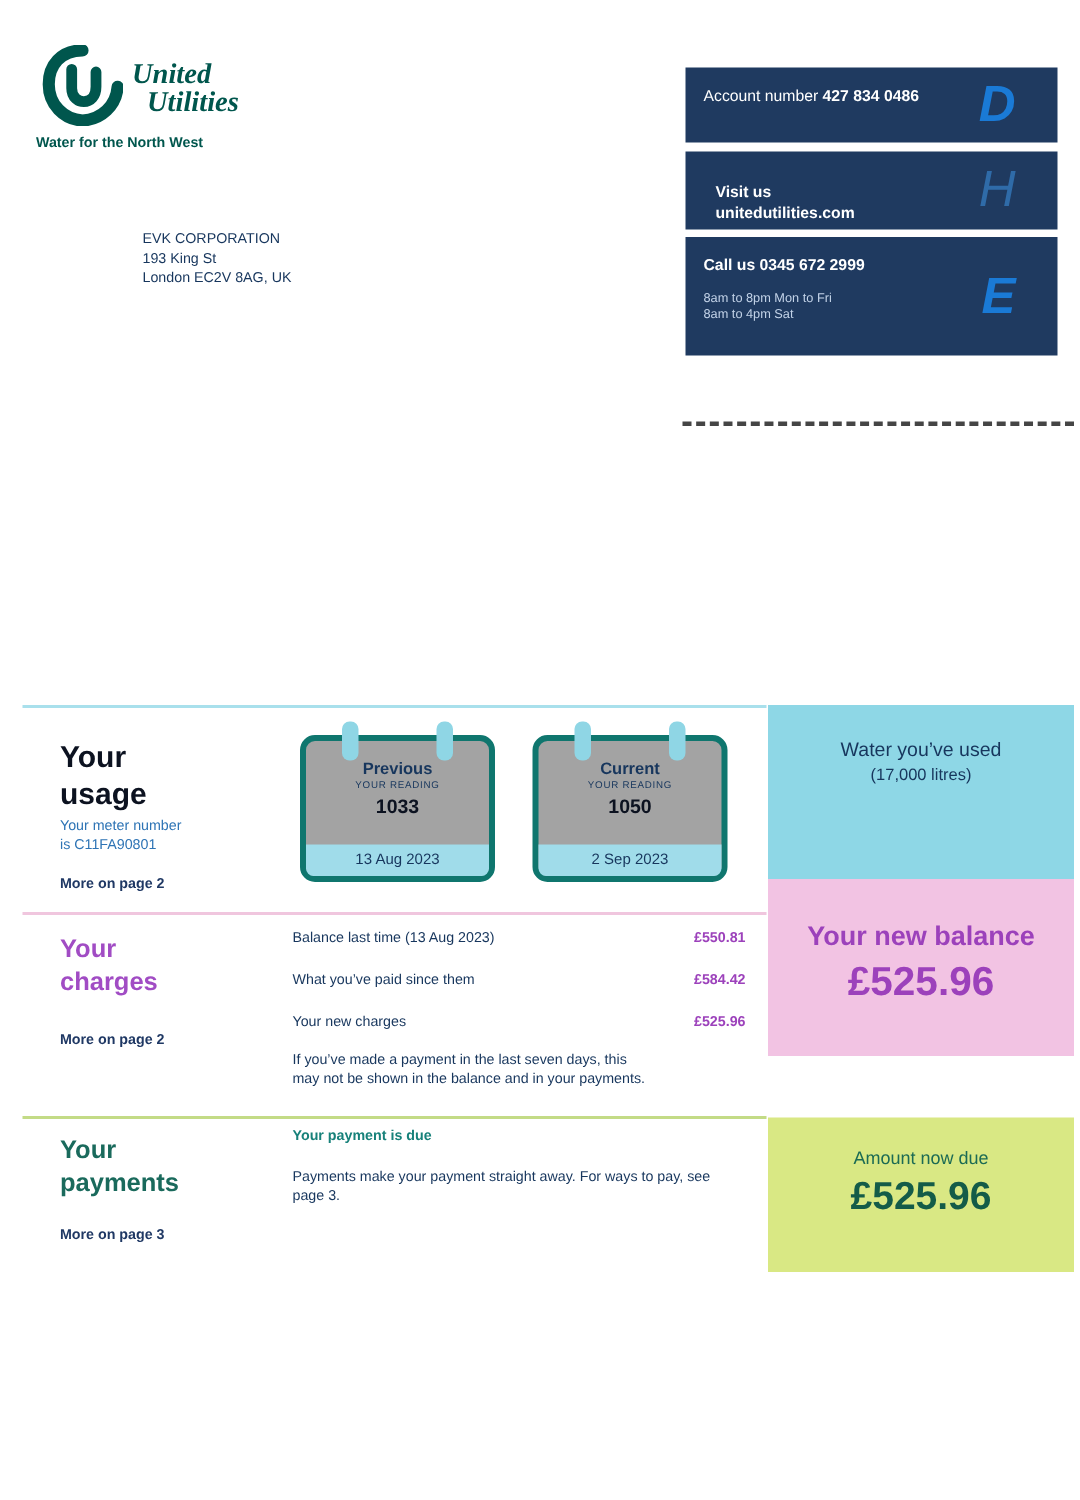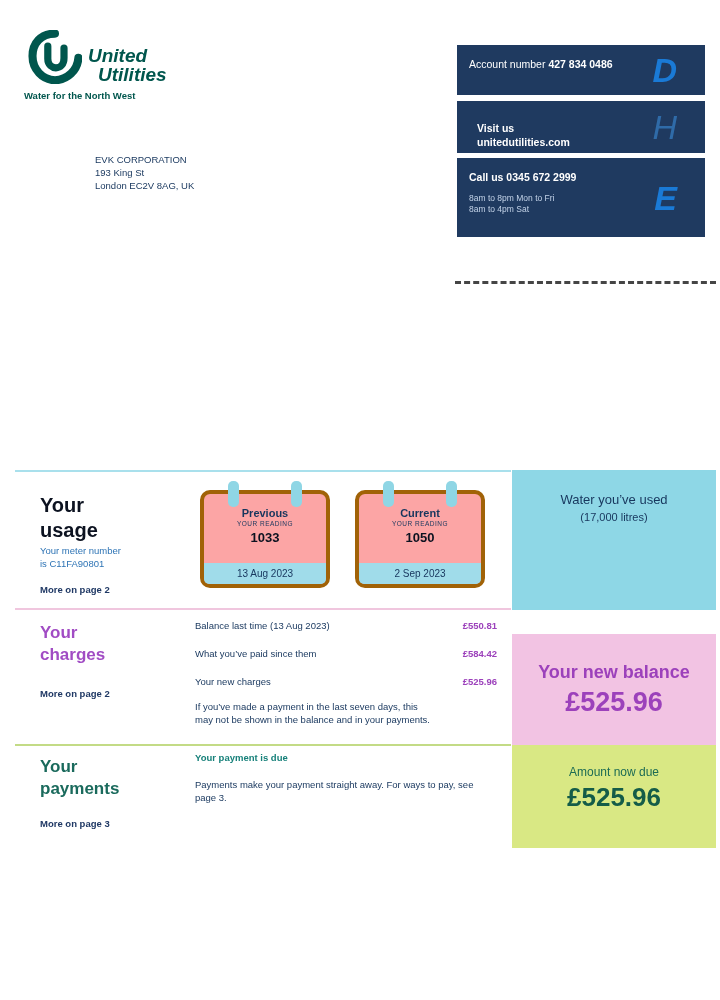--- a/index.html
+++ b/index.html
@@ -2,21 +2,21 @@
 <html><head>
 <meta charset="utf-8">
 <style>
   html,body{margin:0;padding:0;background:#fff;}
   .page{
     position:relative;width:720px;height:1000px;background:#ffffff;
     font-family:"Liberation Sans", sans-serif;color:#17365d;overflow:hidden;
   }
   
   .logo{position:absolute;left:24px;top:30px;width:200px;}
-  .logo-row{display:flex;align-items:flex-end;}
+  .logo-row{display:flex;align-items:center;font-family:Liberation Serif, serif;}
   .logo-mark{width:54px;height:54px;margin-left:4px;}
   .logo-text{margin-left:6px;margin-top:4px;color:#00564d;font-weight:bold;font-style:italic;font-size:19px;line-height:19px;}
   .logo-text .l2{margin-left:10px;}
   .logo-tagline{color:#00564d;font-weight:bold;font-size:9.5px;margin-top:6px;}
   
   .recipient{position:absolute;left:95px;top:153px;font-size:9.5px;line-height:13px;color:#17365d;}
   
   .cbox{position:absolute;left:457px;width:248px;background:#1f3a60;color:#fff;box-sizing:border-box;padding:12px 10px 6px 12px;}
   .cbox-1{top:45px;height:50px;}
   .cbox-2{top:101px;height:52px;}
@@ -40,36 +40,36 @@
   .sec-head .hl{display:block;}
   .head-usage{top:493px;font-size:20px;line-height:25px;color:#0c1220;}
   .head-charges{top:622px;font-size:17px;line-height:22px;color:#a14cc4;}
   .head-payments{top:756px;font-size:17px;line-height:22px;color:#1a6a5c;}
   .meter-note{position:absolute;left:40px;top:544px;font-size:9.5px;line-height:13px;color:#2e74b5;}
   .more-link{position:absolute;left:40px;font-size:9.5px;font-weight:bold;color:#1f3864;}
   .more-usage{top:584px;}
   .more-charges{top:688px;}
   .more-payments{top:818px;}
   
-  .cal{position:absolute;top:490px;width:130px;height:98px;background:#fca5a5;border:4px solid #a16207;
+  .cal{position:absolute;top:490px;width:130px;height:98px;background:#a3a3a3;border:4px solid #0f766e;
     border-radius:10px;box-sizing:border-box;display:flex;flex-direction:column;align-items:center;}
   .cal-prev{left:200px;}
   .cal-curr{left:355px;}
   .cal .pin{position:absolute;top:-13px;width:11px;height:26px;background:#8fd6e5;border-radius:5px;}
   .cal .pin.p1{left:24px;}
   .cal .pin.p2{right:24px;}
   .cal-title{font-size:11px;font-weight:bold;color:#17365d;margin-top:13px;}
   .cal-sub{font-size:6.5px;letter-spacing:.5px;color:#17365d;margin-top:1px;}
   .cal-val{font-size:13px;font-weight:bold;color:#0c1220;margin-top:3px;}
   .cal-date{margin-top:auto;width:100%;background:#a0dcea;font-size:10px;color:#17365d;
     text-align:center;padding:5px 0;border-radius:0 0 5px 5px;}
   
   .panel{position:absolute;left:512px;width:204px;box-sizing:border-box;text-align:center;}
   .panel-usage{top:470px;height:140px;background:#8ed7e6;}
-  .panel-charges{top:634px;height:118px;background:#f2c3e3;}
+  .panel-charges{top:586px;height:118px;background:#f2c3e3;}
   .panel-payments{top:745px;height:103px;background:#d9e884;}
   .panel-usage .p-label{margin-top:22px;font-size:13px;color:#17365d;}
   .p-m3{font-size:36px;font-weight:bold;color:#0a0a0a;line-height:38px;margin-top:2px;}
   .p-m3 sup{font-size:19px;}
   .p-litres{font-size:11px;color:#17365d;margin-top:4px;}
   .panel-charges .p-label{margin-top:28px;font-size:18px;font-weight:bold;color:#9c41bb;}
   .panel-charges .p-amount{font-size:27px;font-weight:bold;color:#9c41bb;margin-top:4px;}
   .panel-payments .p-label{margin-top:20px;font-size:12px;color:#1c6b54;}
   .panel-payments .p-amount{font-size:26px;font-weight:bold;color:#145c48;margin-top:3px;}
   

